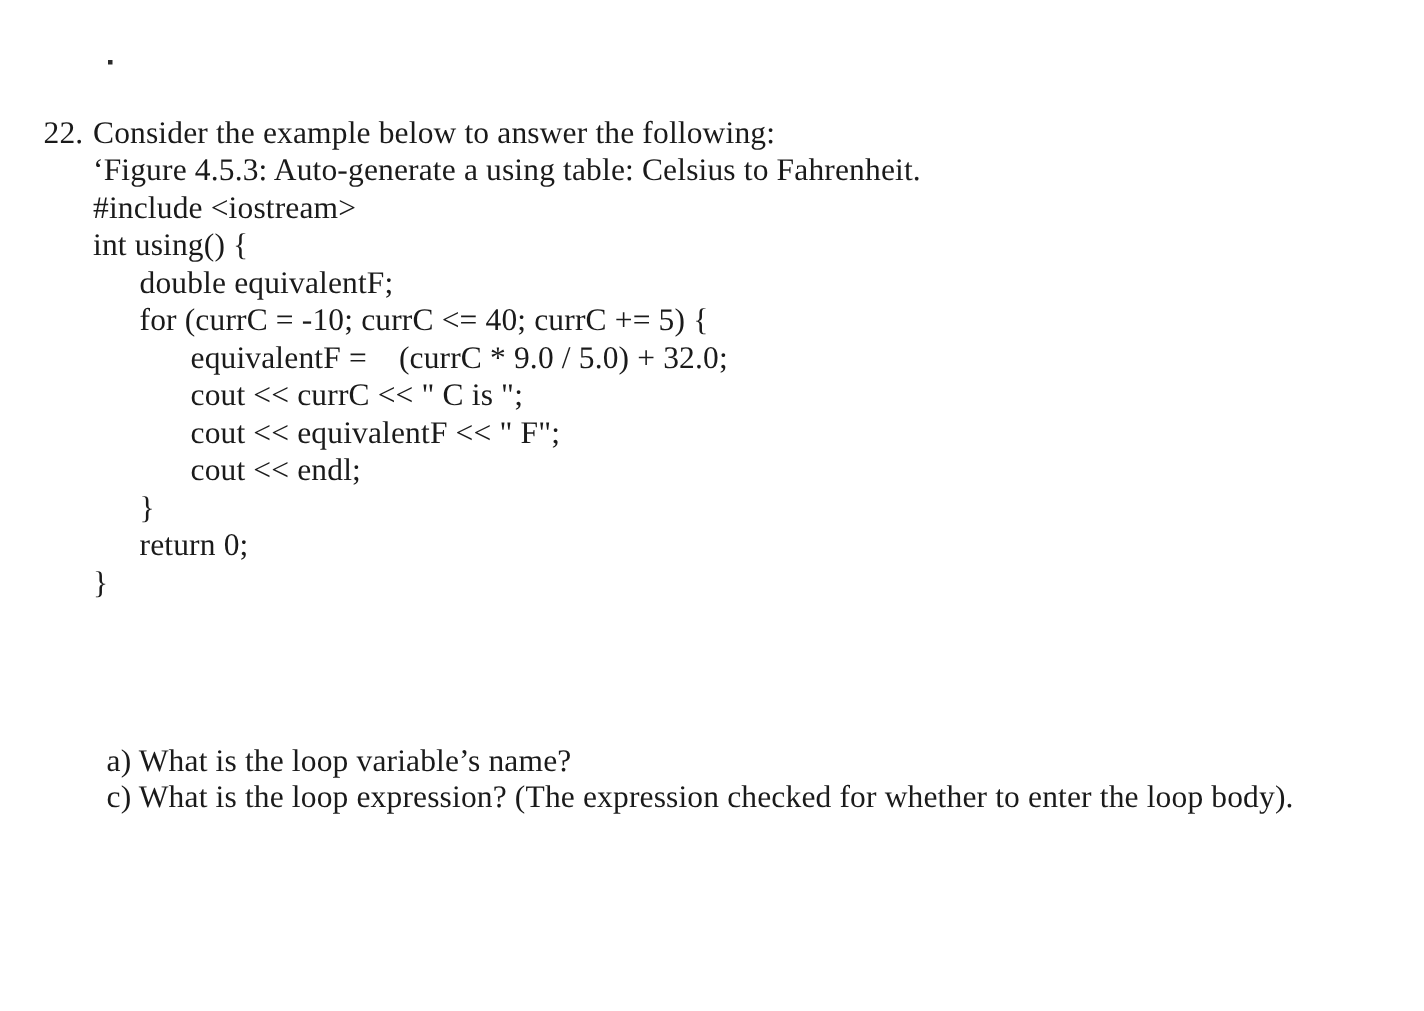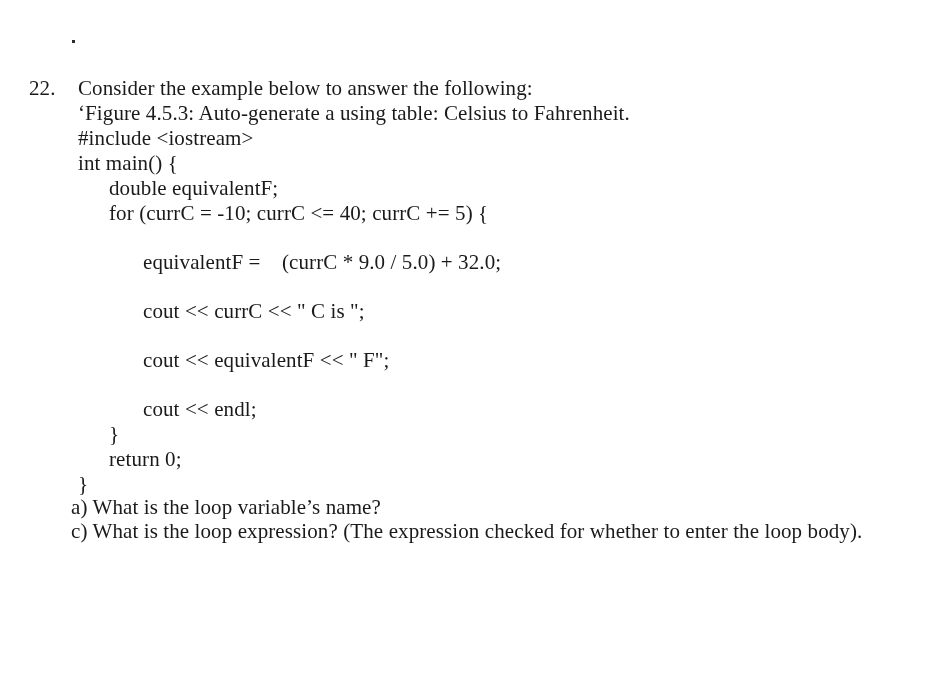--- a/index.html
+++ b/index.html
@@ -47,36 +47,36 @@
     top: 0;
     width: 40px;
     font-size: 19.5px;
     line-height: 25px;
     text-align: left;
     white-space: nowrap;
   }
 
   .q-body {
     position: absolute;
-    left: 78px;
+    left: 62px;
     top: 0;
     width: 870px;
   }
 
   .line {
     font-size: 21px;
     line-height: 25px;
     white-space: pre;
     letter-spacing: 0.1px;
   }
 
   
   .ind-0 { padding-left: 0px; }
   .ind-1 { padding-left: 31px; }
-  .ind-2 { padding-left: 65px; margin-top: 24px; }
+  .ind-2 { padding-left: 65px; }
 
   .code-line {
     font-family: "Liberation Serif", "DejaVu Serif", serif;
   }
 
   .questions {
     position: absolute;
     left: 71px;
     top: 495px;
     width: 870px;
@@ -98,21 +98,21 @@
 
     <div class="q-body">
 
       <div class="line ind-0">Consider the example below to answer the following:</div>
 
       <div class="line ind-0">‘Figure 4.5.3: Auto-generate a using table: Celsius to Fahrenheit.</div>
 
       <div class="line code-line ind-0">#include &lt;iostream&gt;</div>
 
 
-      <div class="line code-line ind-0">int main() {</div>
+      <div class="line code-line ind-0">int using() {</div>
 
 
       <div class="line code-line ind-1">double equivalentF;</div>
 
       <div class="line code-line ind-1">for (currC = -10; currC &lt;= 40; currC += 5) {</div>
 
       <div class="line code-line ind-2">equivalentF =    (currC * 9.0 / 5.0) + 32.0;</div>
 
       <div class="line code-line ind-2">cout &lt;&lt; currC &lt;&lt; " C is ";</div>
 

